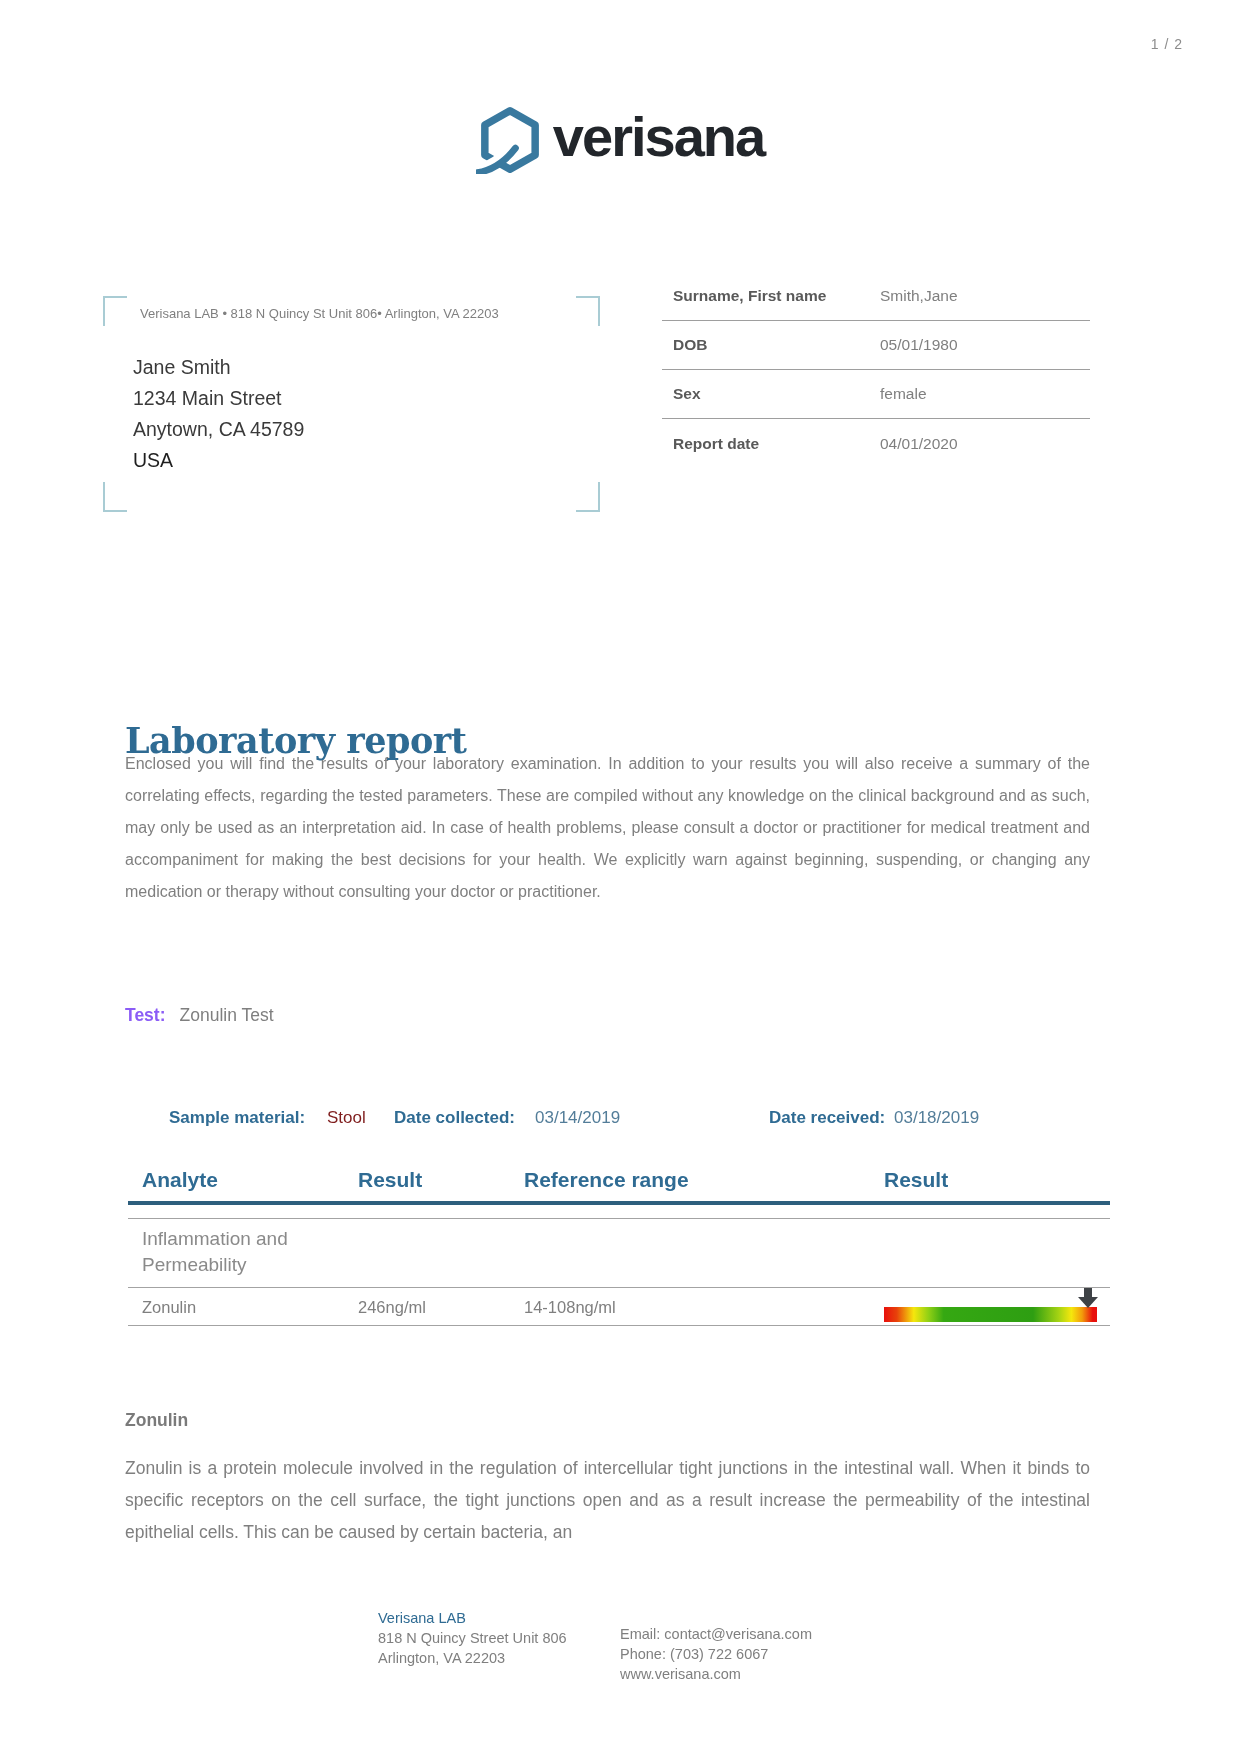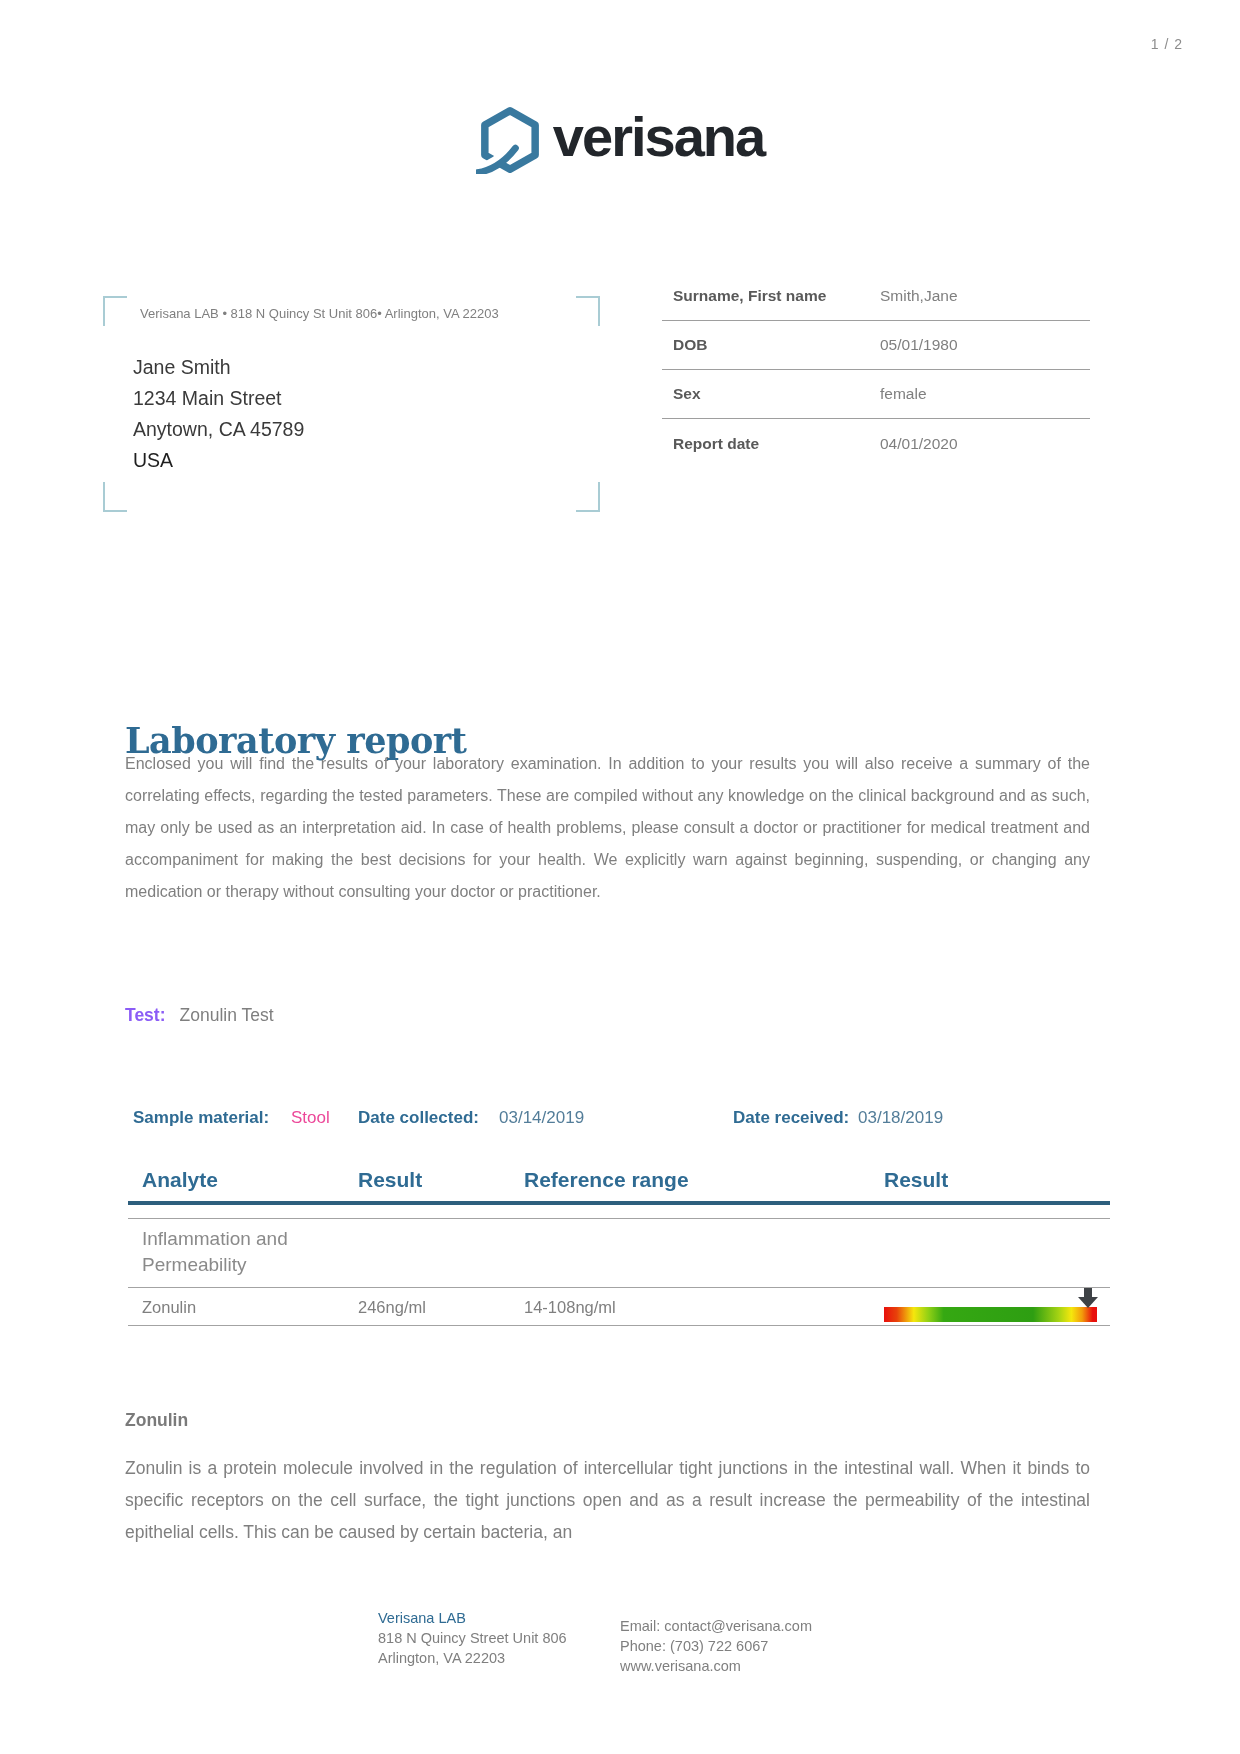--- a/index.html
+++ b/index.html
@@ -35,23 +35,23 @@
   
   .report-title { position:absolute; left:125px; top:672px; font-family:"DejaVu Serif", serif; font-weight:bold; font-size:35px; color:#2f6b93; letter-spacing:-0.5px;margin-top:48px; }
   .intro { position:absolute; left:125px; top:748px; width:965px; font-size:16px; line-height:32px; color:#7f7f7f; text-align:justify; }
 
   .test-line { position:absolute; left:125px; top:1005px; font-size:17.5px; }
   .test-line .lbl { font-weight:bold; color:#8b5cf6; margin-right:14px; }
   .test-line .val { color:#7f7f7f; }
 
   
   .sample-row { position:absolute; left:0; top:1108px; width:1240px; height:24px; font-size:17px; }
-  .sample-row span { position:absolute; white-space:nowrap; }
+  .sample-row span { position:absolute; white-space:nowrap;margin-left:36px; }
   .s-lbl { font-weight:bold; color:#2f6b93; }
-  .s-val-gray { color:#ec4899; }
+  .s-val-gray { color:#7f1d1d; }
   .s-val-blue { color:#537d99; }
   .pos-mat-l { left:133px; } .pos-mat-v { left:291px; }
   .pos-col-l { left:358px; } .pos-col-v { left:499px; }
   .pos-rec-l { left:733px; } .pos-rec-v { left:858px; }
 
   
   .results { position:absolute; left:128px; top:1168px; width:982px; }
   .r-grid { display:grid; grid-template-columns:216px 166px 360px 1fr; }
   .r-head { border-bottom:4px solid #2d5f7d; padding-bottom:9px; }
   .r-head .cell { font-size:21px; font-weight:bold; color:#2f6b93; padding-left:14px; }
@@ -66,21 +66,21 @@
   .marker .stem { position:absolute; left:6px; top:0; width:8px; height:10px; background:#3e4246; }
   .marker .head { position:absolute; left:0; top:9px; width:0; height:0; border-left:10px solid transparent; border-right:10px solid transparent; border-top:11px solid #3e4246; }
 
   
   .expl-heading { position:absolute; left:125px; top:1410px; font-size:17.5px; font-weight:bold; color:#7a7a7a; }
   .expl-text { position:absolute; left:125px; top:1452px; width:965px; font-size:17.5px; line-height:32px; color:#7f7f7f; text-align:justify; }
 
   
   .footer { position:absolute; top:1608px; left:0; width:1240px; font-size:14.5px; line-height:20px; color:#7f7f7f; }
   .f-left { position:absolute; left:378px; top:0; }
-  .f-right { position:absolute; left:620px; top:8px; }
+  .f-right { position:absolute; left:620px; top:16px; }
   .f-brand { color:#2f6b93; }
 </style>
 </head>
 <body>
 
 <div class="page">
 
   <div class="page-number">1 / 2</div>
 
   <div class="logo">

